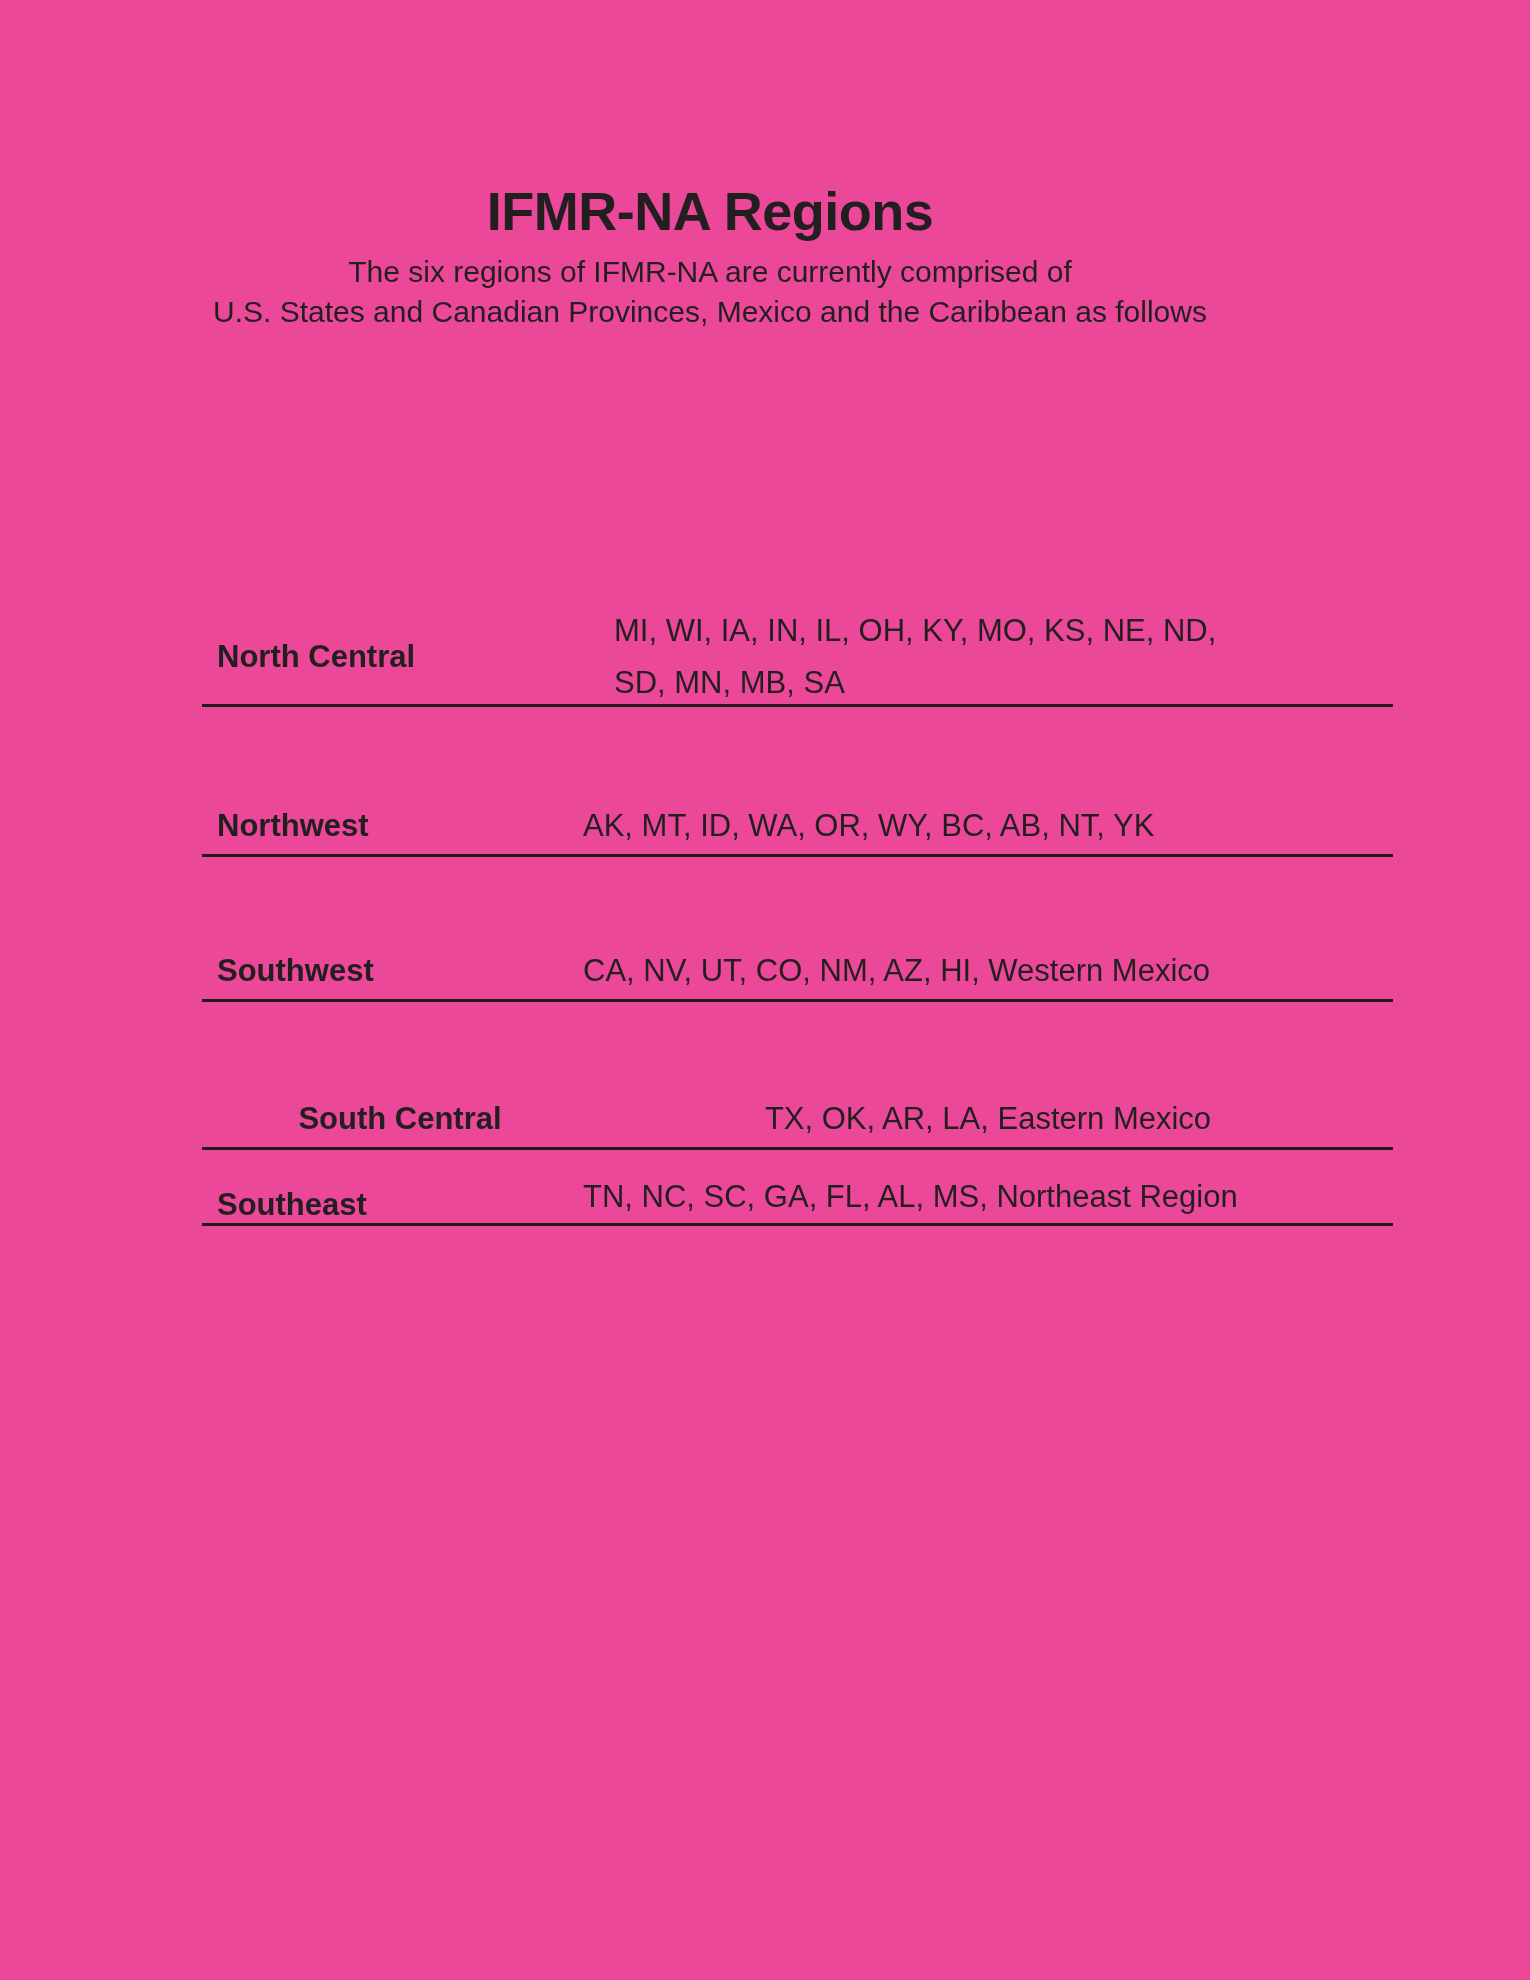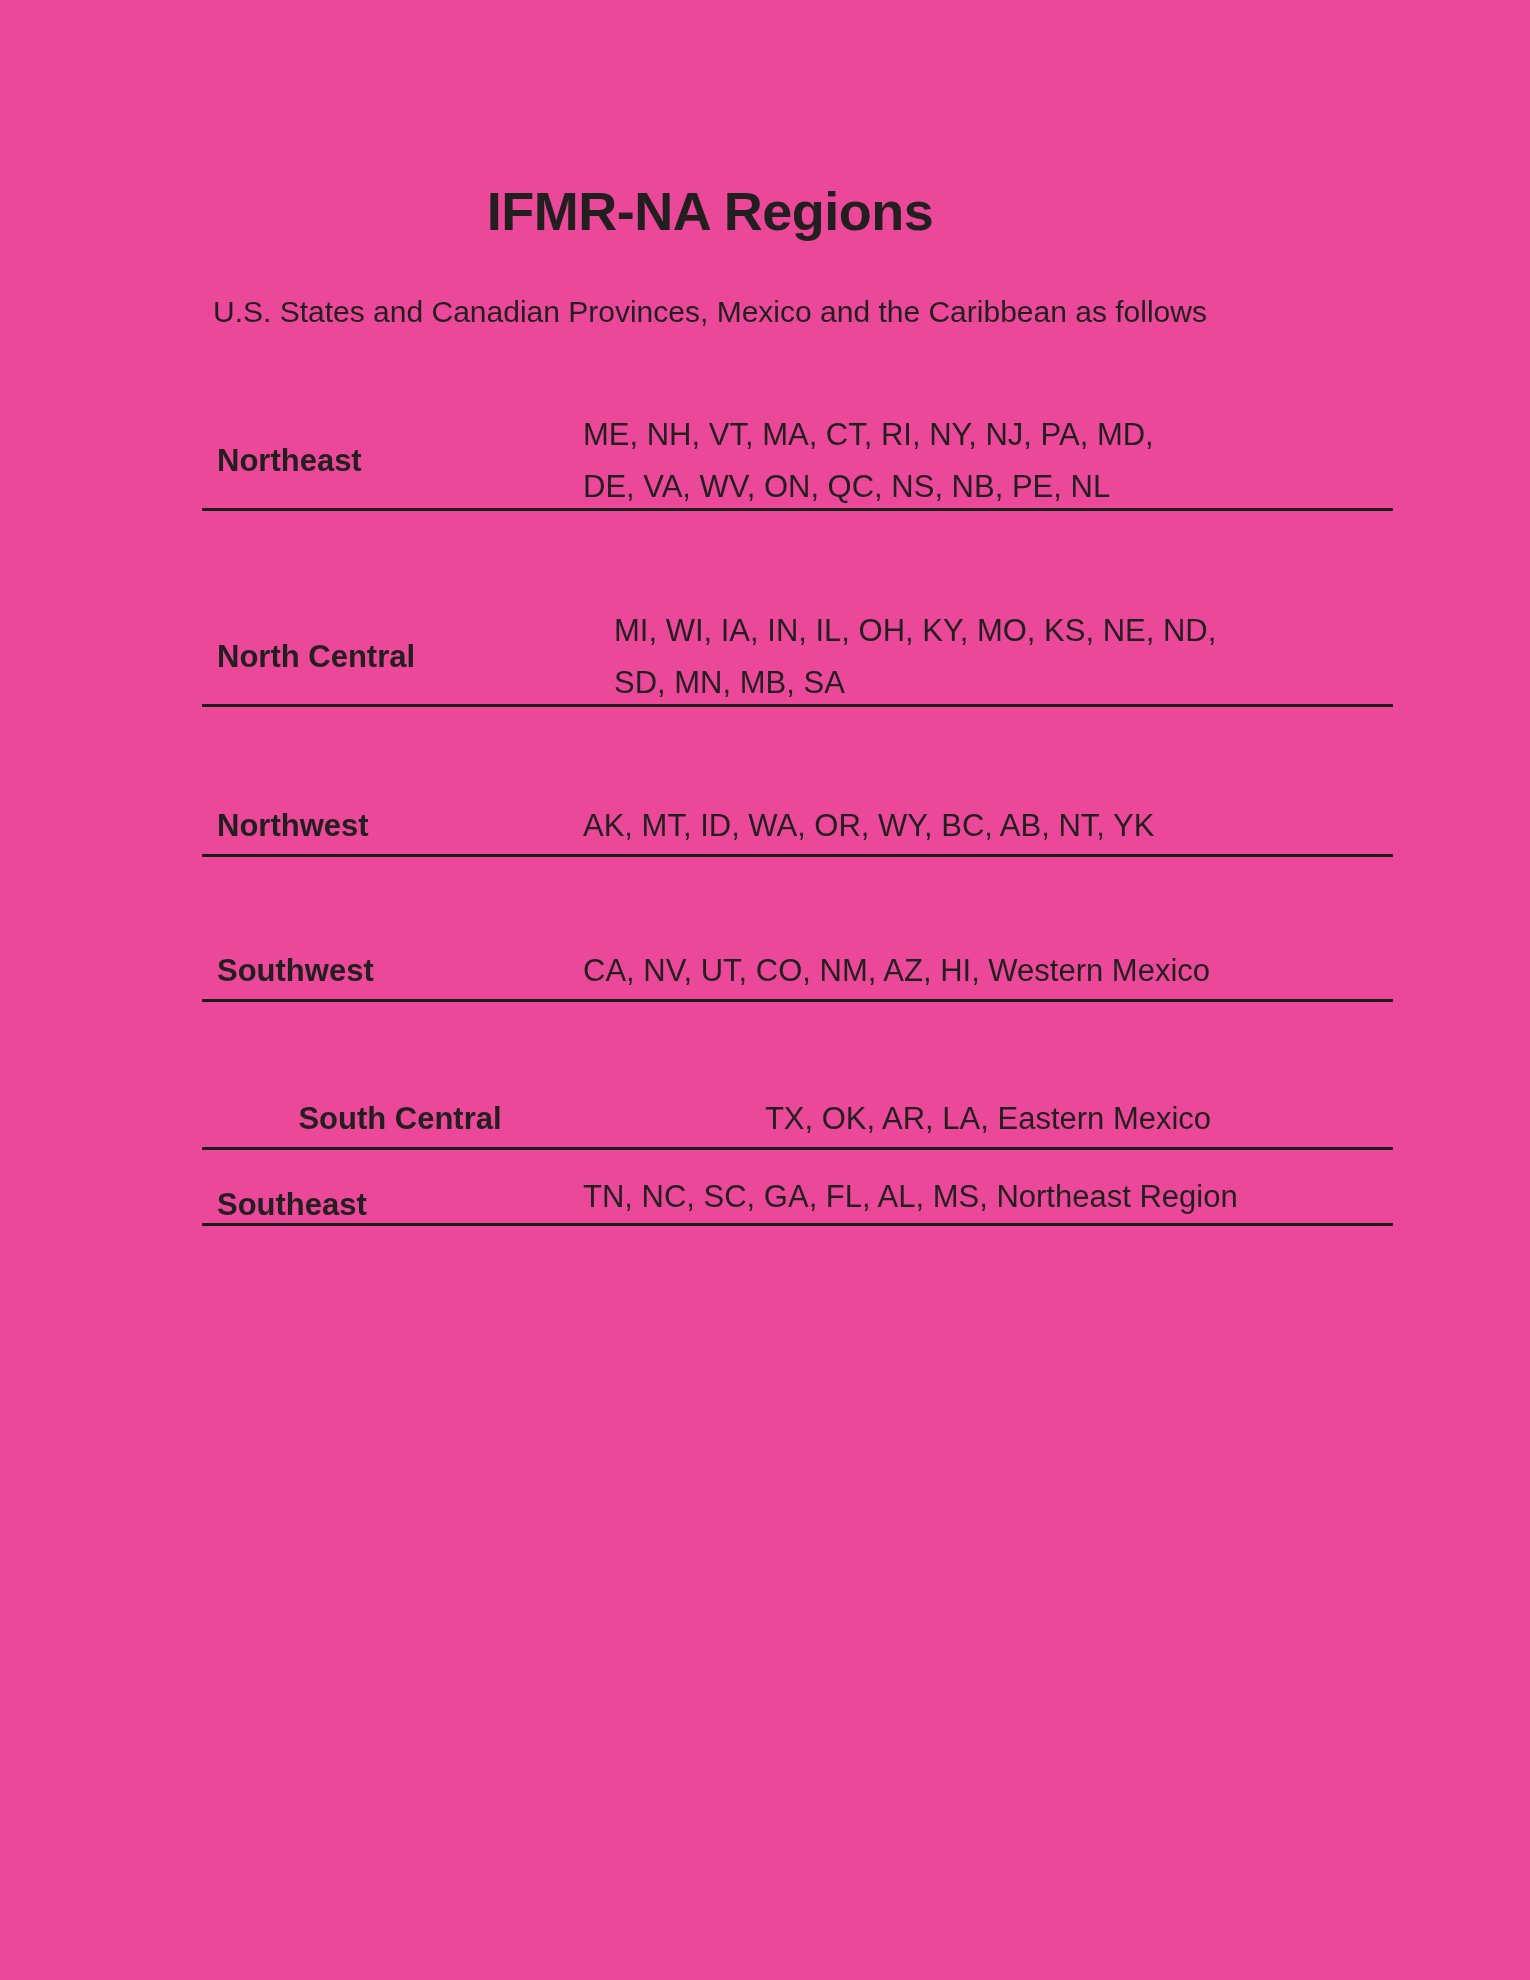--- a/index.html
+++ b/index.html
@@ -73,27 +73,22 @@
     color: #231f20;
   }
 </style>
 </head>
 <body>
 
 <div class="page">
 
   <h1 class="doc-title">IFMR-NA Regions</h1>
 
-  <p class="doc-subtitle"><br><span>U.S. States and Canadian Provinces, Mexico and the Caribbean as follows</span></p>
+  <p class="doc-subtitle"><span>The six regions of IFMR-NA are currently comprised of</span><br><span>U.S. States and Canadian Provinces, Mexico and the Caribbean as follows</span></p>
 
-  <div class="region-row row-1">
-    <div class="region-name">Northeast</div>
-    <div class="region-states">ME, NH, VT, MA, CT, RI, NY, NJ, PA, MD,
-DE, VA, WV, ON, QC, NS, NB, PE, NL</div>
-  </div>
 
   <div class="region-row row-2">
     <div class="region-name">North Central</div>
     <div class="region-states">MI, WI, IA, IN, IL, OH, KY, MO, KS, NE, ND,
 SD, MN, MB, SA</div>
   </div>
 
   <div class="region-row row-3">
     <div class="region-name">Northwest</div>
     <div class="region-states">AK, MT, ID, WA, OR, WY, BC, AB, NT, YK</div>

